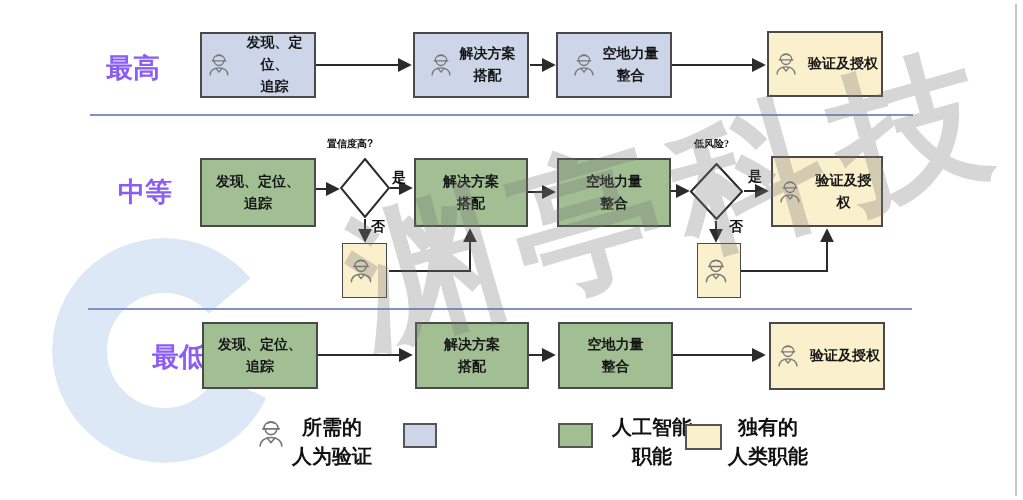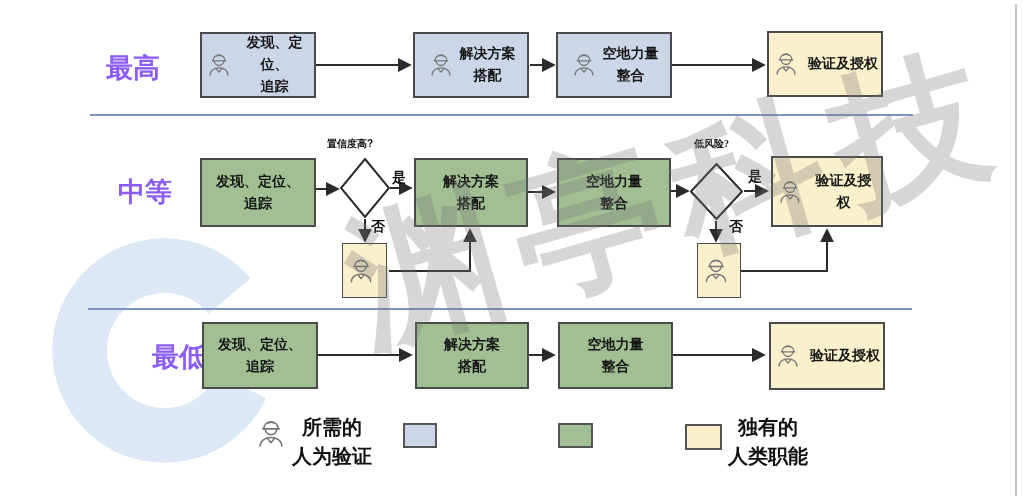--- a/index.html
+++ b/index.html
@@ -230,18 +230,20 @@
         <path d="M13.2 5.8c.9-.6 1.8-.9 2.8-.9s1.9.3 2.8.9"></path>
         <path d="M5.8 27.4c0-5 4.5-8.1 10.2-8.1s10.2 3.1 10.2 8.1"></path>
         <path d="M12.6 19.9l3.4 4.3 3.4-4.3"></path>
       </svg></span>
   <div class="legend-text" style="left:286px;top:413px;width:92px;">所需的
 人为验证</div>
 
   <div class="swatch" style="left:403px;top:423px;width:34px;height:25px;background:#ccd6e8;"></div>
 
   <div class="swatch" style="left:558px;top:423px;width:35px;height:25px;background:#a1bf93;"></div>
+  <div class="legend-text" style="left:600px;top:413px;width:104px;">人工智能
+职能</div>
 
   <div class="swatch" style="left:685px;top:424px;width:37px;height:26px;background:#faf0cc;"></div>
   <div class="legend-text" style="left:712px;top:413px;width:112px;">独有的
 人类职能</div>
 
 </div>
 
 </body></html>

